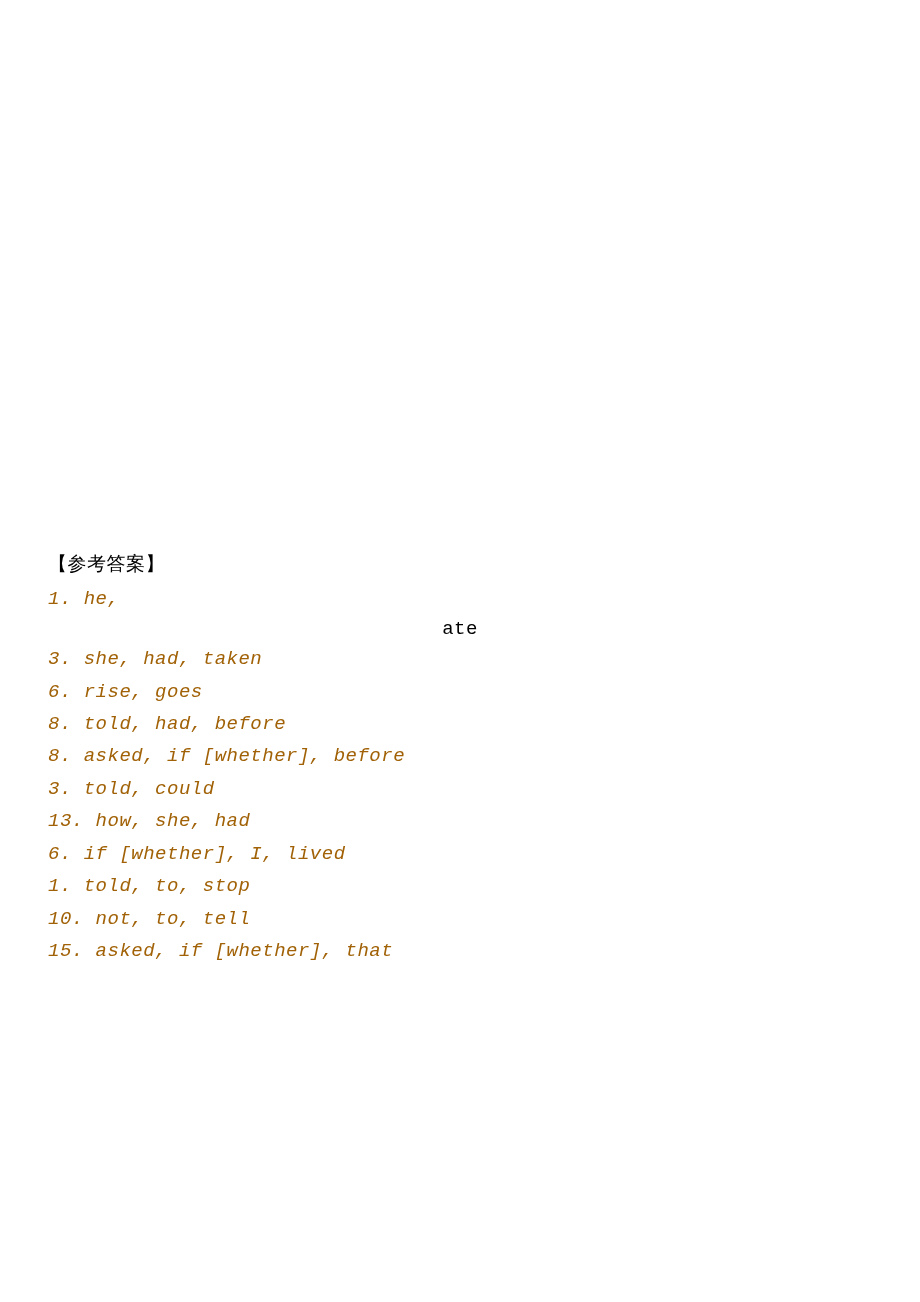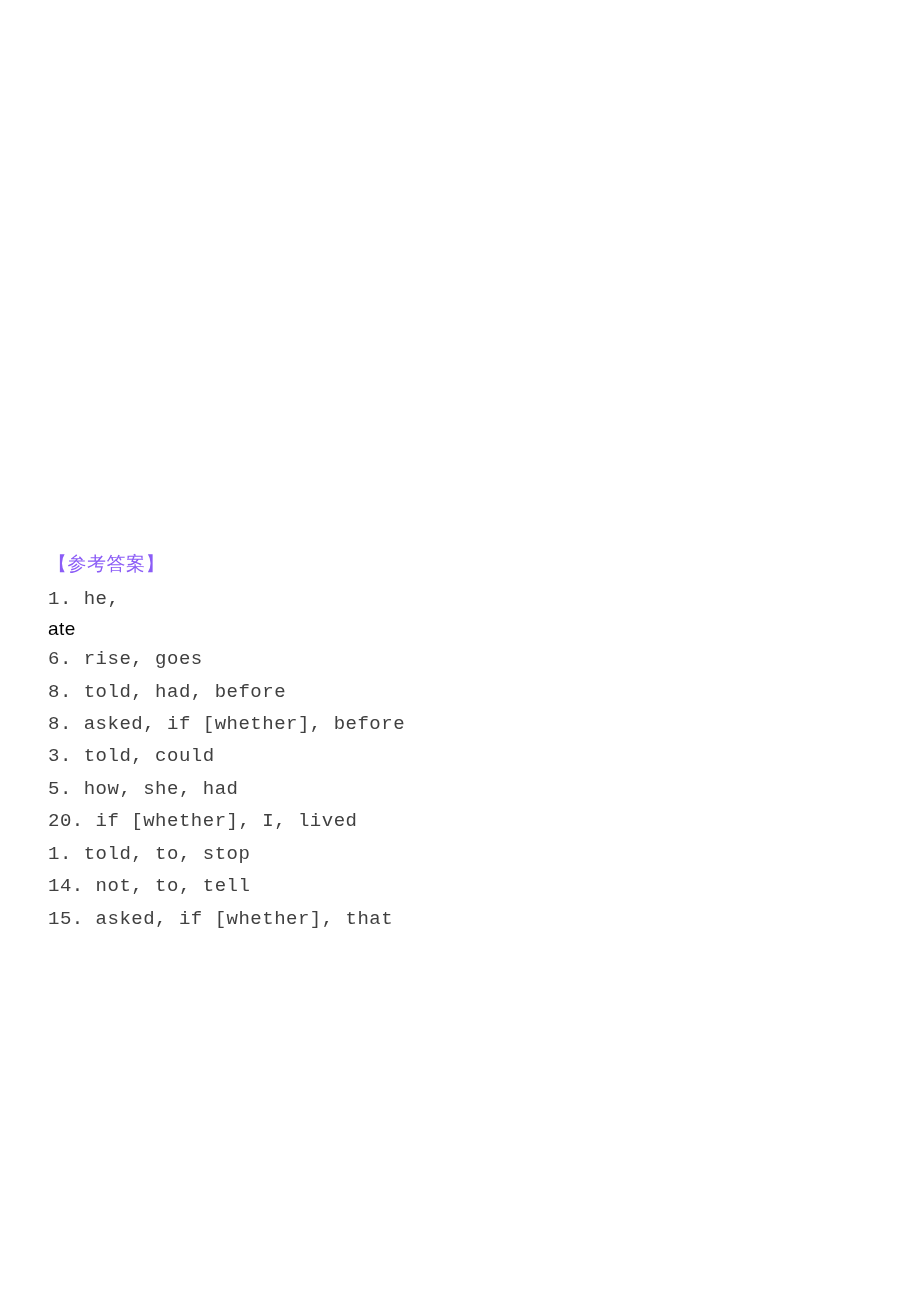--- a/index.html
+++ b/index.html
@@ -15,53 +15,56 @@
       position: relative;
     }
     .content {
       position: absolute;
       top: 551px;
       left: 48px;
       right: 48px;
     }
     .heading {
       font-size: 19px;
-      color: #8b5cf6;
+      color: #000000;
       margin-bottom: 8px;
       font-family: "SimSun", "宋体", serif;
       letter-spacing: 0.5px;
     }
     .answer-line {
       font-size: 19px;
-      color: #404040;
+      color: #a16207;
       line-height: 1.55;
       font-family: "Courier New", "SimSun", monospace;
       letter-spacing: 0.5px;
       margin-bottom: 3px;
+      font-style: italic;
     }
     .wrapped-line {
       font-size: 19px;
       color: #000000;
       line-height: 1.3;
-      font-family: Liberation Sans, sans-serif;
+      font-family: Liberation Mono, monospace;
       letter-spacing: 0.5px;
       margin-bottom: 3px;
+      text-align: center;
     }
   </style>
 </head>
 <body>
 
 <div class="content">
   <div class="heading">【参考答案】</div>
   <div id="answers-list">
       <div class="answer-line">1. he,</div>
       <div class="wrapped-line">ate</div>
+      <div class="answer-line">3. she, had, taken</div>
       <div class="answer-line">6. rise, goes</div>
       <div class="answer-line">8. told, had, before</div>
       <div class="answer-line">8. asked, if [whether], before</div>
       <div class="answer-line">3. told, could</div>
-      <div class="answer-line">5. how, she, had</div>
-      <div class="answer-line">20. if [whether], I, lived</div>
+      <div class="answer-line">13. how, she, had</div>
+      <div class="answer-line">6. if [whether], I, lived</div>
       <div class="answer-line">1. told, to, stop</div>
-      <div class="answer-line">14. not, to, tell</div>
+      <div class="answer-line">10. not, to, tell</div>
       <div class="answer-line">15. asked, if [whether], that</div>
     </div>
 </div>
 
 </body></html>

